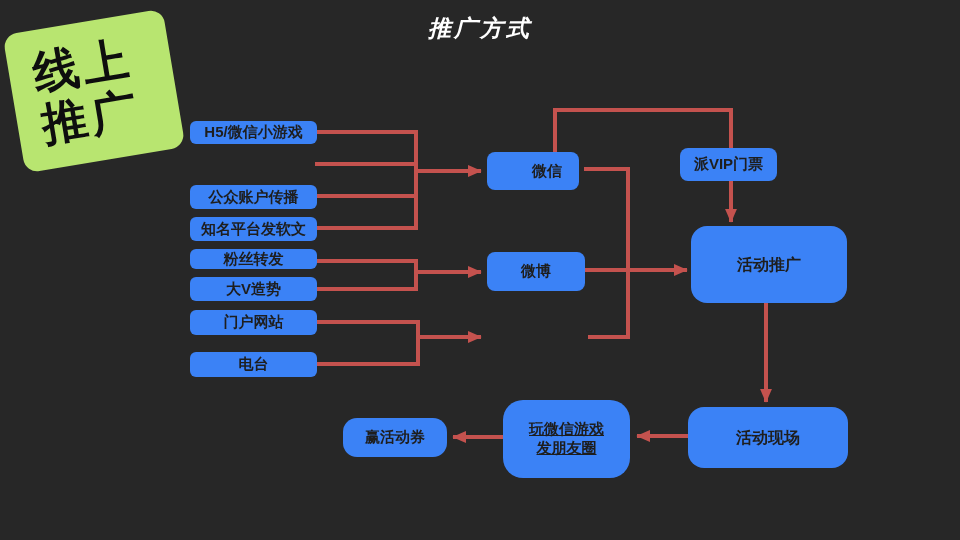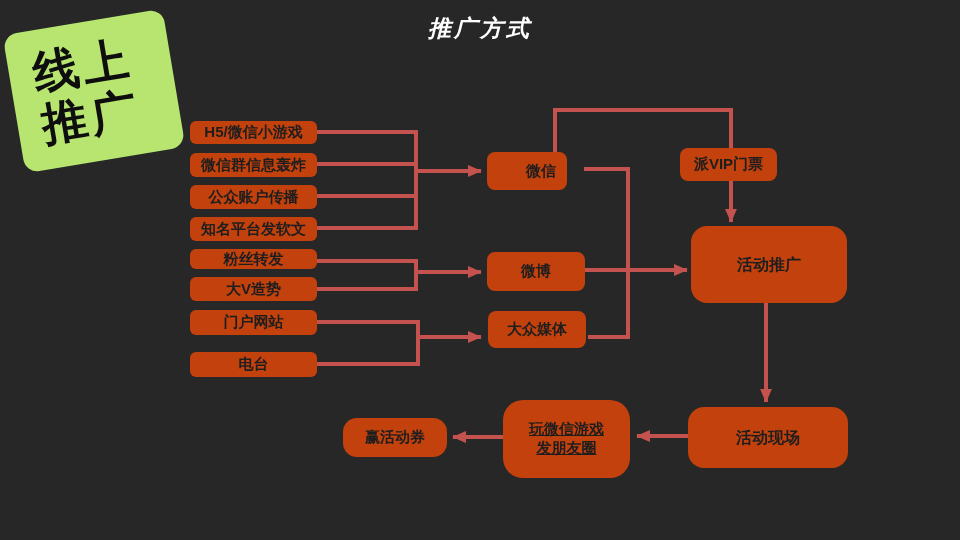--- a/index.html
+++ b/index.html
@@ -45,21 +45,21 @@
     line-height: 1.12;
     display: flex;
     flex-direction: column;
     justify-content: center;
     padding-left: 24px;
     box-sizing: border-box;
     letter-spacing: 4px;
   }
   .node {
     position: absolute;
-    background: #c2410c;
+    background: #3b82f6;
     color: #1e1e1e;
     display: flex;
     align-items: center;
     justify-content: center;
     text-align: center;
     font-weight: bold;
     font-size: 15px;
     border-radius: 6px;
     box-sizing: border-box;
     white-space: pre-line;
@@ -130,31 +130,29 @@
     <line x1="586" y1="270" x2="685" y2="270" marker-end="url(#arw)"></line>
 
     <line x1="766" y1="304" x2="766" y2="400" marker-end="url(#arw)"></line>
 
     <line x1="687" y1="436" x2="639" y2="436" marker-end="url(#arw)"></line>
 
     <line x1="502" y1="437" x2="455" y2="437" marker-end="url(#arw)"></line>
   </svg>
 
   <div class="node" style="left:190px; top:121px; width:127px; height:23px;">H5/微信小游戏</div>
-  <div class="node" style="left:190px; top:153px; width:127px; height:24px;">微信群信息轰炸</div>
   <div class="node" style="left:190px; top:185px; width:127px; height:24px;">公众账户传播</div>
   <div class="node" style="left:190px; top:217px; width:127px; height:24px;">知名平台发软文</div>
   <div class="node" style="left:190px; top:249px; width:127px; height:20px;">粉丝转发</div>
   <div class="node" style="left:190px; top:277px; width:127px; height:24px;">大V造势</div>
   <div class="node" style="left:190px; top:310px; width:127px; height:25px;">门户网站</div>
   <div class="node" style="left:190px; top:352px; width:127px; height:25px;">电台</div>
 
-  <div class="node r8" style="left:487px; top:152px; width:80px; height:38px;padding-left:28px;">微信</div>
+  <div class="node r8" style="left:487px; top:152px; width:92px; height:38px;padding-left:28px;">微信</div>
   <div class="node r8" style="left:487px; top:252px; width:98px; height:39px;">微博</div>
-  <div class="node r8" style="left:488px; top:311px; width:98px; height:37px;">大众媒体</div>
 
   <div class="node r8" style="left:680px; top:148px; width:97px; height:33px;">派VIP门票</div>
   <div class="node r16 big" style="left:691px; top:226px; width:156px; height:77px;">活动推广</div>
   <div class="node r16 big" style="left:688px; top:407px; width:160px; height:61px;">活动现场</div>
 
   <div class="node r20" style="left:503px; top:400px; width:127px; height:78px;">玩微信游戏
 发朋友圈</div>
   <div class="node r10" style="left:343px; top:418px; width:104px; height:39px;border-radius:14px;">赢活动券</div>
 
 </div>

